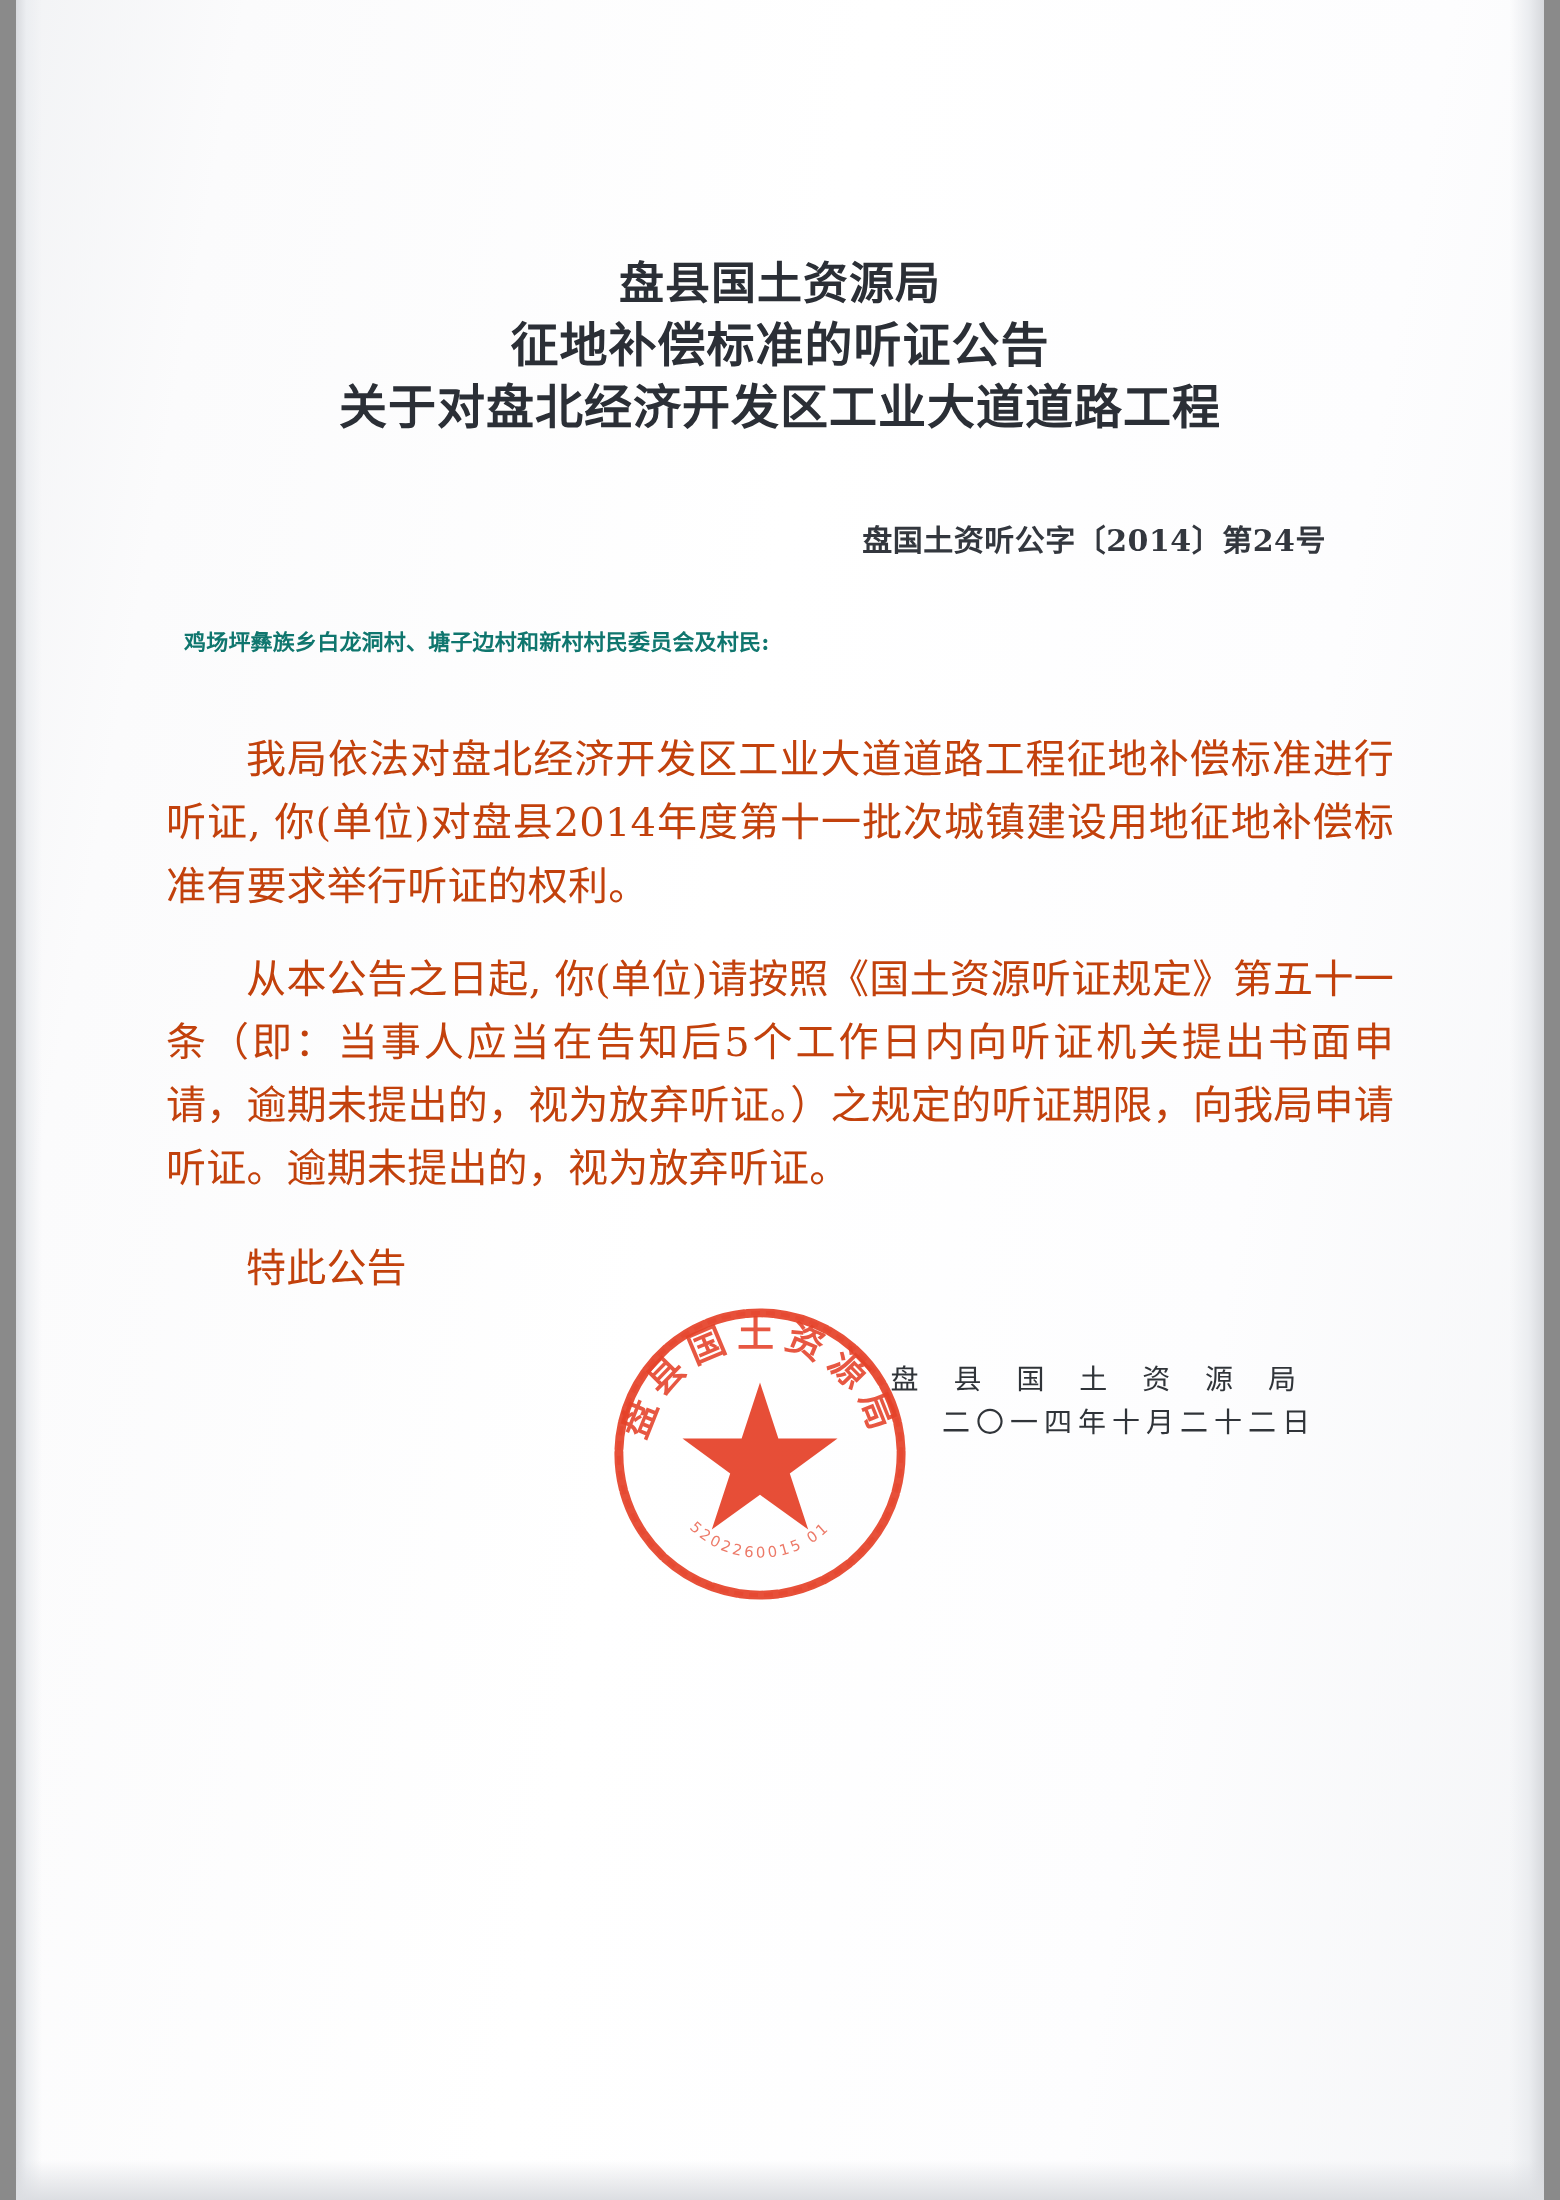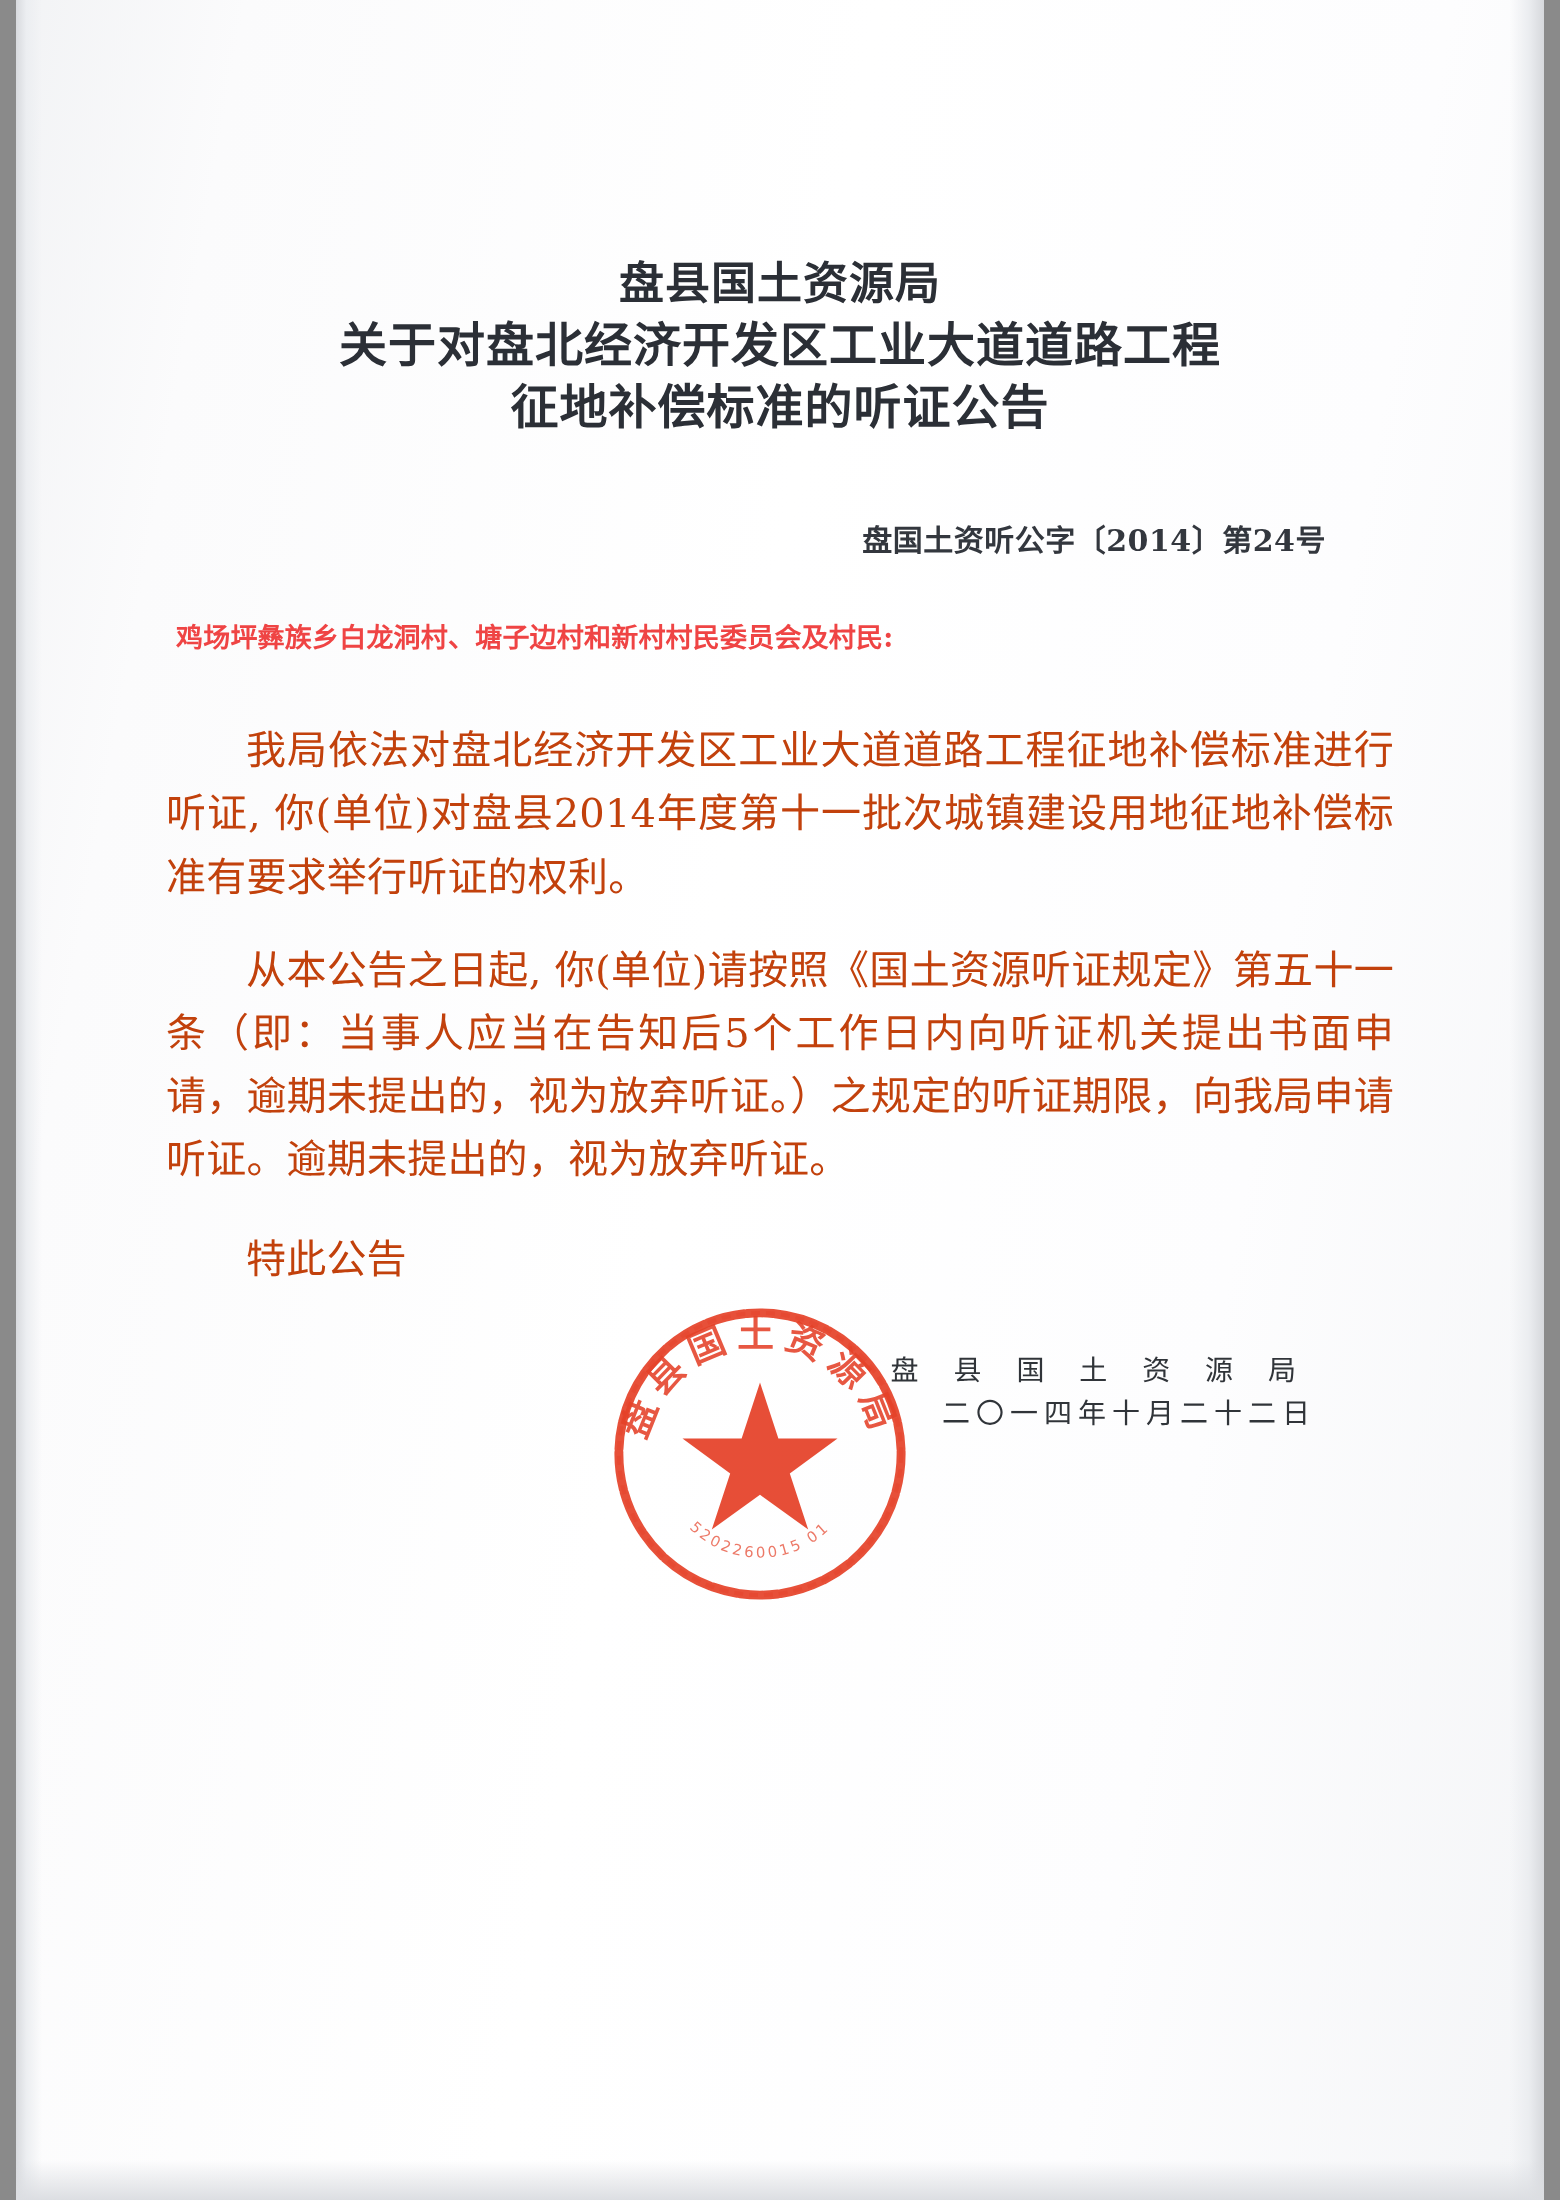--- a/index.html
+++ b/index.html
@@ -80,25 +80,25 @@
     text-align: right;
     color: #33373e;
     font-size: 30px;
     font-weight: bold;
     letter-spacing: 0.5px;
     white-space: nowrap;
   }
 
   
   .addressee {
-    margin: 8px;
+    margin: 16px;
     padding-top: 48px;
     padding-left: 2px;
-    color: #ef4444;
-    font-size: 27px;
+    color: #0f766e;
+    font-size: 22px;
     font-weight: bold;
     letter-spacing: 0.2px;
     white-space: nowrap;
   }
 
   
   .body-block {
     padding-top: 26px;
   }
   .para {
@@ -159,22 +159,22 @@
 
   <div class="scan-tint"></div>
   <div class="scan-edge-left"></div>
   <div class="scan-edge-right"></div>
   <div class="scan-edge-bottom"></div>
 
   <div class="content">
 
     <h1 class="doc-title">
       <span class="t-line t-line-1">盘县国土资源局</span>
+      <span class="t-line t-line-3">征地补偿标准的听证公告</span>
       <span class="t-line t-line-2">关于对盘北经济开发区工业大道道路工程</span>
-      <span class="t-line t-line-3">征地补偿标准的听证公告</span>
     </h1>
 
     <p class="doc-number">盘国土资听公字〔2014〕第24号</p>
 
     <p class="addressee">鸡场坪彝族乡白龙洞村、塘子边村和新村村民委员会及村民:</p>
 
     <div class="body-block">
       <p class="para">我局依法对盘北经济开发区工业大道道路工程征地补偿标准进行听证, 你(单位)对盘县2014年度第十一批次城镇建设用地征地补偿标准有要求举行听证的权利。</p>
       <p class="para">从本公告之日起, 你(单位)请按照《国土资源听证规定》第五十一条（即：当事人应当在告知后5个工作日内向听证机关提出书面申请，逾期未提出的，视为放弃听证。）之规定的听证期限，向我局申请听证。逾期未提出的，视为放弃听证。</p>
       <p class="para para-closing">特此公告</p>

